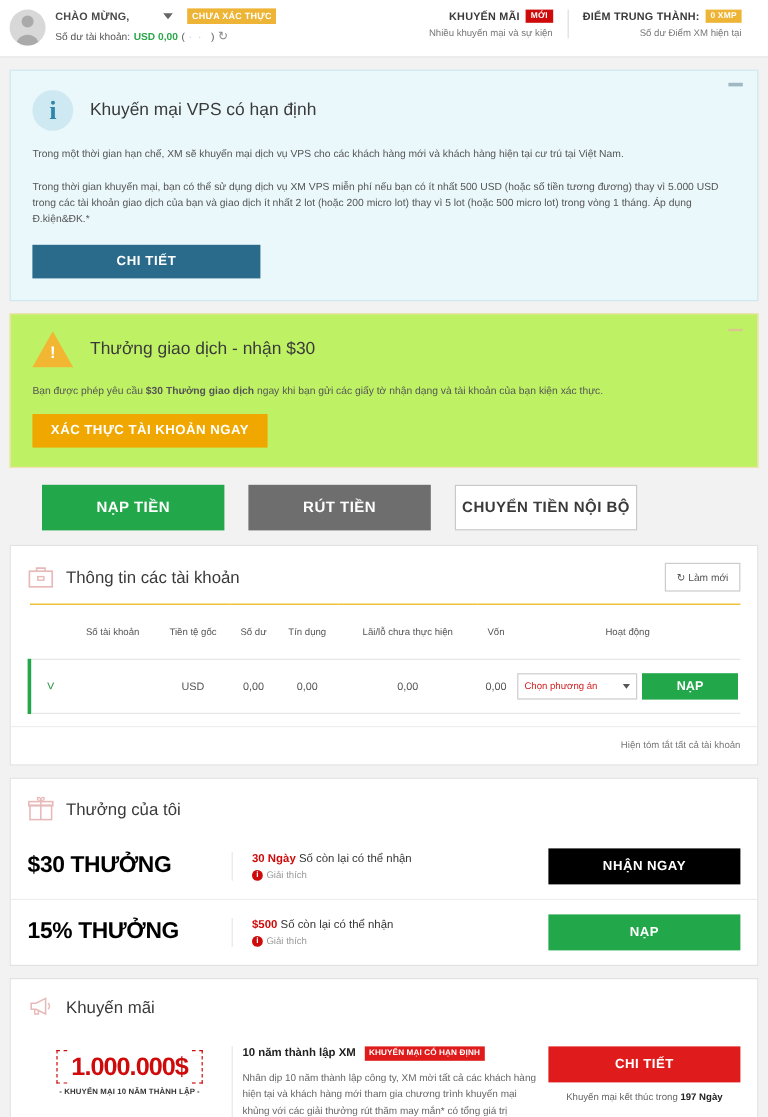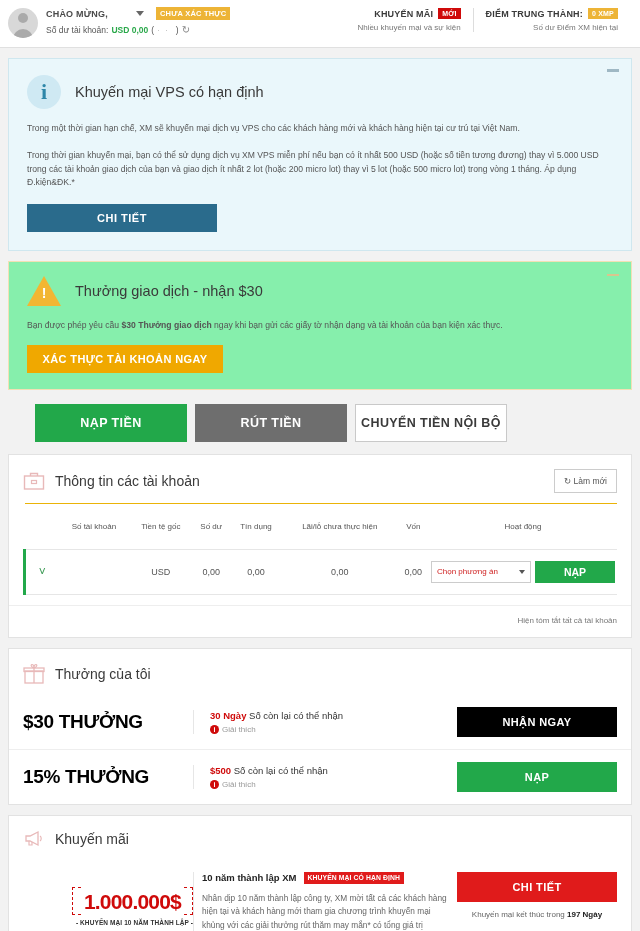--- a/index.html
+++ b/index.html
@@ -106,21 +106,21 @@
   }
   .btn-detail-blue {
     display: block; margin-top: 14px; width: 190px; text-align: center;
     background: #2a6b8c; color: #fff; font-size: 11px; font-weight: bold;
     padding: 8px 0; letter-spacing: .5px; border: none; cursor: pointer;
     font-family: "Liberation Sans", sans-serif;
   }
 
   
   .banner-warn {
-    background: #86efac; border: 1px solid #f2e0b5;
+    background: #bef264; border: 1px solid #f2e0b5;
     margin: 10px 8px; padding: 14px 18px 16px 18px; position: relative;
   }
   .warn-tri {
     width: 0; height: 0; border-left: 17px solid transparent;
     border-right: 17px solid transparent; border-bottom: 30px solid #f2b632;
     position: relative; flex: none;
   }
   .warn-tri::after {
     content: "!"; position: absolute; left: -3px; top: 9px; width: 6px;
     color: #fff; font-size: 14px; font-weight: bold; text-align: center;
@@ -130,21 +130,21 @@
     background: #d9c58e; cursor: pointer;
   }
   .btn-verify {
     display: block; margin-top: 12px; width: 196px; text-align: center;
     background: #f0a800; color: #fff; font-size: 11px; font-weight: bold;
     padding: 8px 0; letter-spacing: .4px; border: none; cursor: pointer;
     font-family: "Liberation Sans", sans-serif;
   }
 
   
-  .actions { display: flex; gap: 8px; margin: 14px 8px 12px 8px; padding-left: 27px; }
+  .actions { display: flex; gap: 20px; margin: 14px 8px 12px 8px; padding-left: 27px; }
   .btn-act {
     font-size: 12.5px; font-weight: bold; letter-spacing: .4px;
     padding: 11px 0; text-align: center; cursor: pointer; border: none;
     font-family: "Liberation Sans", sans-serif;
   }
   .btn-deposit { background: #22a84a; color: #fff; width: 152px; }
   .btn-withdraw { background: #6e6e6e; color: #fff; width: 152px; }
   .btn-transfer {
     background: #fff; color: #3a3a3a; width: 152px;
     border: 1px solid #c9c9c9;
@@ -229,21 +229,21 @@
   .btn-red { background: #000000; }
   .btn-green { background: #22a84a; }
 
   
   .promo-row {
     display: flex; align-items: flex-start; padding: 14px;
     border-bottom: 1px solid #eee;
   }
   .promo-thumb {
     width: 170px; flex: none; display: flex; flex-direction: column;
-    align-items: flex-end; justify-content: center; padding-top: 6px; margin-top: 12px;
+    align-items: center; justify-content: center; padding-top: 6px;
   }
   .pt-amt {
     font-size: 21px; font-weight: bold; color: #cf0a0a;
     letter-spacing: -.8px; position: relative; padding: 0 12px;
   }
   .pt-amt::before, .pt-amt::after {
     content: ""; position: absolute; top: -3px; width: 8px; height: 26px;
     border: 1px dashed #cf0a0a;
   }
   .pt-amt::before { left: 0; border-right: none; }

